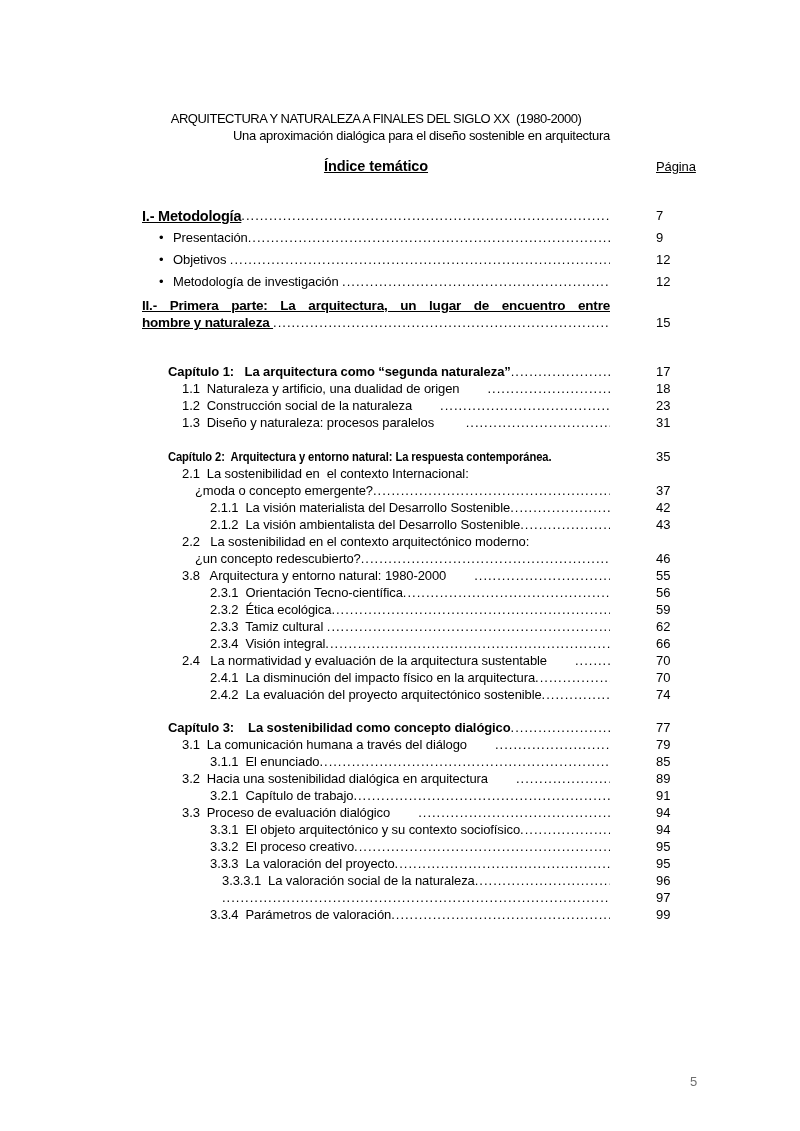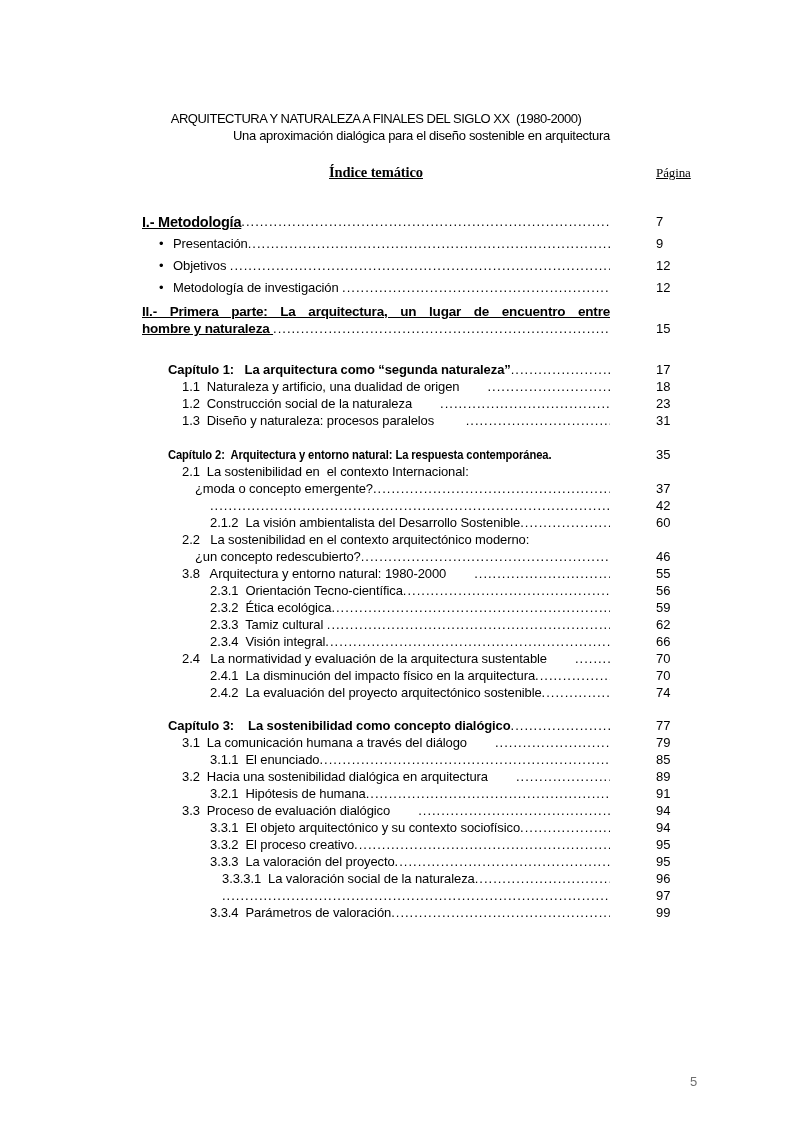--- a/index.html
+++ b/index.html
@@ -11,29 +11,29 @@
     font-family:"Liberation Sans", sans-serif;
     font-size:13px;
     letter-spacing:-0.1px;
     overflow:hidden;
   }
   .page { position:absolute; left:142px; top:110px; width:548px; }
 
   
   .title-line1 { width:468px; text-align:center; font-size:13px; letter-spacing:-0.5px; line-height:17px; white-space:pre; }
   .title-line2 { width:468px; text-align:right; font-size:13px; letter-spacing:-0.3px; line-height:17px; white-space:pre; }
-  .index-row { display:flex; margin-top:20px; height:17px; line-height:17px;font-family:Liberation Serif, serif; }
+  .index-row { display:flex; margin-top:14px; height:17px; line-height:17px; }
   .index-row .main { flex:0 0 468px; text-align:center; }
   .index-title { font-weight:bold; font-size:14.5px; text-decoration:underline; }
   .page-label { margin-left:46px; font-size:13px; text-decoration:underline; }
 
   
   .block.b-intro { margin-top:30px; }
   .block.b-part  { margin-top:4px;  }
-  .block.b-ch1   { margin-top:24px; }
+  .block.b-ch1   { margin-top:32px; }
   .block.b-ch2   { margin-top:17px; }
   .block.b-ch3   { margin-top:16px; }
   .row { display:flex; height:17px; line-height:17px; font-size:13px; }
   .block.b-intro .row { height:22px; line-height:22px; }
   .main { flex:0 0 468px; display:flex; overflow:hidden; white-space:pre; }
   .fill { flex:1 1 auto; overflow:hidden; letter-spacing:1px; }
   .pg   { margin-left:46px; white-space:pre; }
 
   .row.section .label { font-weight:bold; font-size:14.5px; text-decoration:underline; letter-spacing:-0.2px; }
   .row.bullet .main { padding-left:17px; }
@@ -124,26 +124,26 @@
         </div>
         <div class="row l1">
           <div class="main"><span class="label">2.1  La sostenibilidad en  el contexto Internacional:</span></div>
           <span class="pg"></span>
         </div>
         <div class="row cont">
           <div class="main"><span class="label">¿moda o concepto emergente?</span><span class="fill">................................................................................................................................................................</span></div>
           <span class="pg">37</span>
         </div>
         <div class="row l2">
-          <div class="main"><span class="fill">................................................................................................................................................................</span></div>
+          <div class="main"><span class="label">2.1.1  La visión materialista del Desarrollo Sostenible</span><span class="fill">................................................................................................................................................................</span></div>
           <span class="pg">42</span>
         </div>
         <div class="row l2">
           <div class="main"><span class="label">2.1.2  La visión ambientalista del Desarrollo Sostenible</span><span class="fill">................................................................................................................................................................</span></div>
-          <span class="pg">60</span>
+          <span class="pg">43</span>
         </div>
         <div class="row l1">
           <div class="main"><span class="label">2.2   La sostenibilidad en el contexto arquitectónico moderno:</span></div>
           <span class="pg"></span>
         </div>
         <div class="row cont">
           <div class="main"><span class="label">¿un concepto redescubierto?</span><span class="fill">................................................................................................................................................................</span></div>
           <span class="pg">46</span>
         </div>
         <div class="row l1">
@@ -190,21 +190,21 @@
         </div>
         <div class="row l2">
           <div class="main"><span class="label">3.1.1  El enunciado</span><span class="fill">................................................................................................................................................................</span></div>
           <span class="pg">85</span>
         </div>
         <div class="row l1">
           <div class="main"><span class="label">3.2  Hacia una sostenibilidad dialógica en arquitectura</span><span class="fill">................................................................................................................................................................</span></div>
           <span class="pg">89</span>
         </div>
         <div class="row l2">
-          <div class="main"><span class="label">3.2.1  Hipótesis de humana</span><span class="fill">................................................................................................................................................................</span></div>
+          <div class="main"><span class="label">3.2.1  Capítulo de trabajo</span><span class="fill">................................................................................................................................................................</span></div>
           <span class="pg">91</span>
         </div>
         <div class="row l1">
           <div class="main"><span class="label">3.3  Proceso de evaluación dialógico</span><span class="fill">................................................................................................................................................................</span></div>
           <span class="pg">94</span>
         </div>
         <div class="row l2">
           <div class="main"><span class="label">3.3.1  El objeto arquitectónico y su contexto sociofísico</span><span class="fill">................................................................................................................................................................</span></div>
           <span class="pg">94</span>
         </div>

